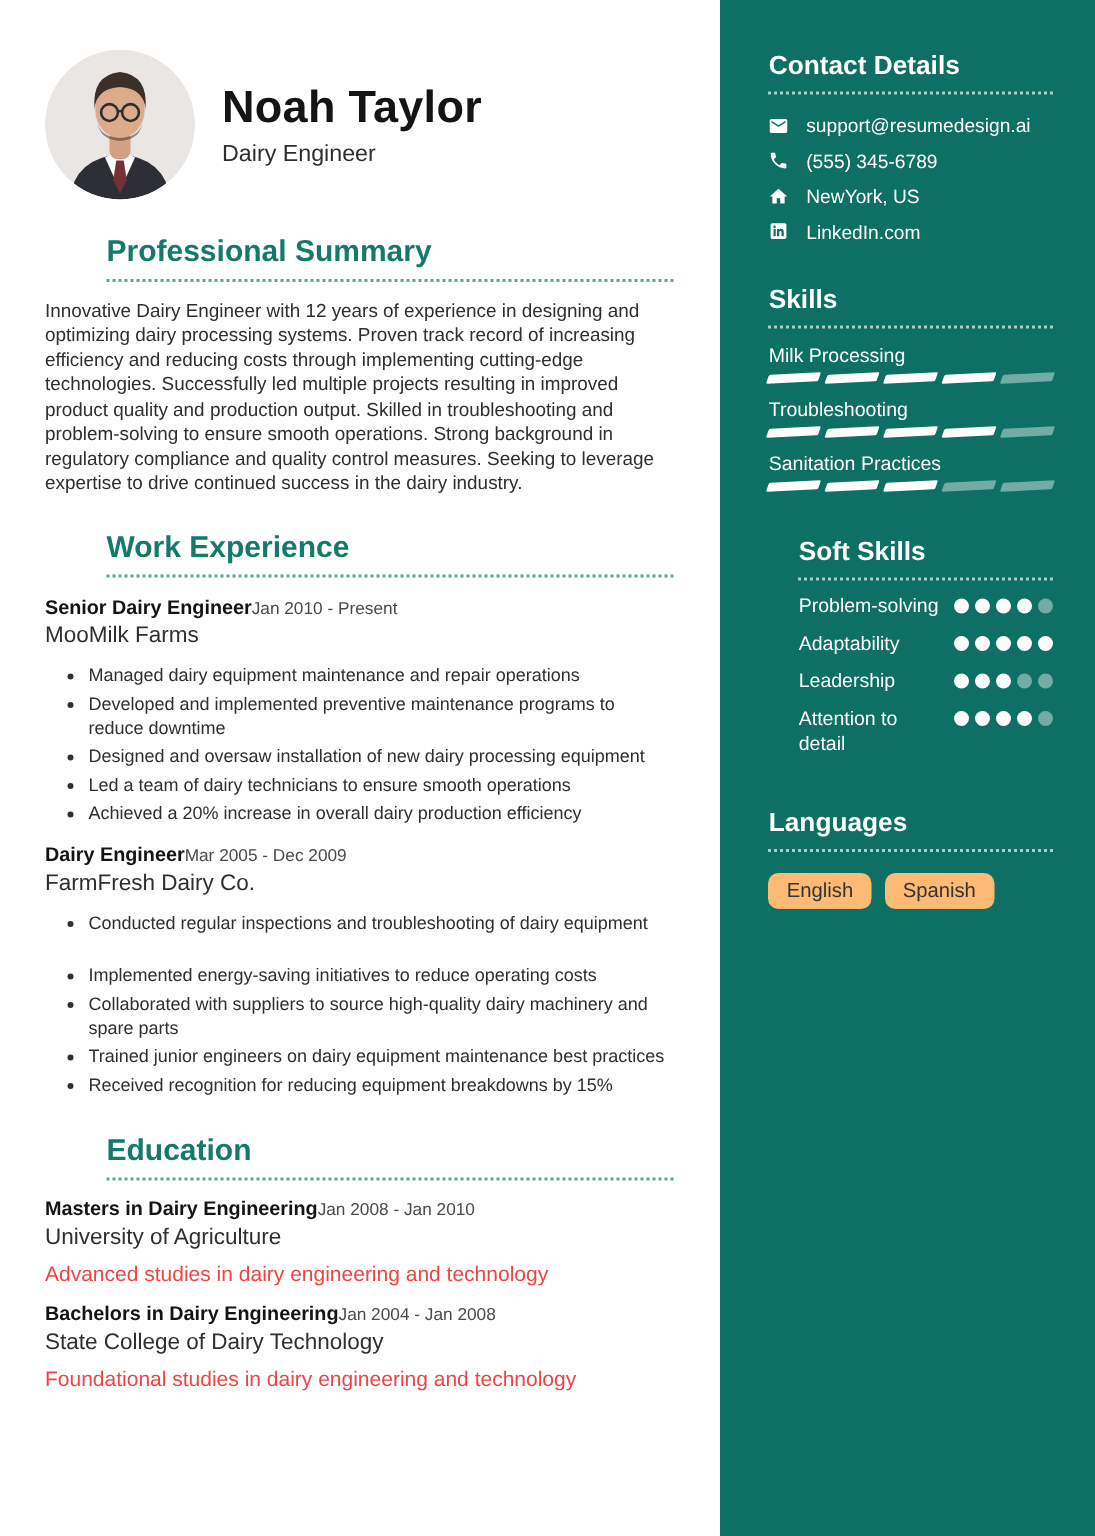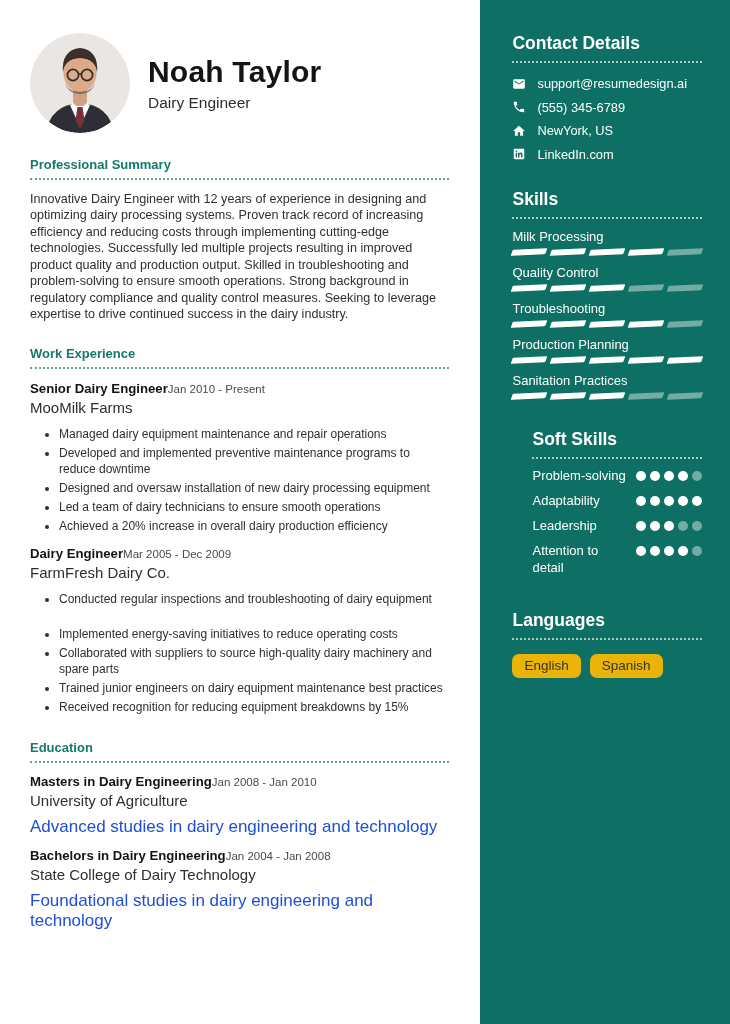--- a/index.html
+++ b/index.html
@@ -12,39 +12,39 @@
   
   .main { width:486px; padding:33px 31px 20px 30px; }
   .header { display:flex; align-items:center; gap:18px; }
   .avatar {
     width:100px; height:100px; border-radius:50%; overflow:hidden; flex:0 0 100px;
   }
   .identity h1 { font-size:30px; font-weight:bold; color:#141414; letter-spacing:0.2px; }
   .identity .subtitle { font-size:15.5px; color:#2e2e2e; margin-top:5px; }
 
   .section-heading {
-    font-size:13px; font-weight:bold; color:#15796b;
-    padding-bottom:6px; border-bottom:2px dotted #57a898;
+    font-size:20px; font-weight:bold; color:#15796b;
+    padding-bottom:6px; border-bottom:2px dotted #57a898;margin-left:41px;
   }
   .summary-section { margin-top:24px; }
   .summary-text {
     margin-top:11px; font-size:12.6px; line-height:1.31; color:#2f2f2f;
   }
   .work-section { margin-top:23px; }
   .job { margin-top:12px; }
   .job-head, .edu-head { display:flex; justify-content:flex-start; align-items:baseline; }
   .job-title, .edu-degree { font-size:13.2px; font-weight:bold; color:#141414; }
   .job-dates, .edu-dates { font-size:11.5px; color:#4a4a4a; }
   .job-company, .edu-school { font-size:15px; color:#2f2f2f; margin-top:3px; }
   .job ul { margin:11px 0 6px; padding-left:29px; }
   .job li { font-size:12px; color:#2f2f2f; line-height:1.3; margin-bottom:3.5px; }
   .job li.gap-after { margin-bottom:19px; }
   .edu-section { margin-top:24px; }
   .edu-item { margin-top:11px; }
-  .edu-desc { font-size:17px; color:#1d4ed8; margin-top:8px; }
+  .edu-desc { font-size:14px; color:#ef4444; margin-top:8px; }
 
   
   .sidebar {
     width:252px; background:#0e7064; color:#ffffff;
     padding:33px 28px 20px 32px;
   }
   .side-heading {
     font-size:17.5px; font-weight:bold; color:#ffffff;
     padding-bottom:7px; border-bottom:2px dotted rgba(255,255,255,0.65);
   }
@@ -67,21 +67,21 @@
   .soft-section { margin-top:30px;margin-left:20px; }
   .soft-row { display:flex; justify-content:space-between; margin-top:9px; }
   .soft-label { font-size:13px; max-width:100px; line-height:1.25; }
   .dots { display:flex; gap:4px; align-items:center; height:16px; }
   .dots .dot { width:10px; height:10px; border-radius:50%; background:rgba(255,255,255,0.42); }
   .dots .dot.fill { background:#ffffff; }
 
   .lang-section { margin-top:34px; }
   .pills { display:flex; gap:9px; margin-top:14px; }
   .pill {
-    background:#eab308; color:#333333; font-size:13.5px;
+    background:#fdba74; color:#333333; font-size:13.5px;
     padding:4px 12px 5px; border-radius:7px;
   }
 </style>
 </head>
 <body>
 
 <div class="page">
 
   <div class="main">
 
@@ -222,47 +222,27 @@
         <div class="skill-label">Milk Processing</div>
         <div class="meter">
             <span class="seg fill"></span>
             <span class="seg fill"></span>
             <span class="seg fill"></span>
             <span class="seg fill"></span>
             <span class="seg"></span>
           </div>
       </div>
       <div class="skill">
-        <div class="skill-label">Quality Control</div>
-        <div class="meter">
-            <span class="seg fill"></span>
-            <span class="seg fill"></span>
-            <span class="seg fill"></span>
-            <span class="seg"></span>
-            <span class="seg"></span>
-          </div>
-      </div>
-      <div class="skill">
         <div class="skill-label">Troubleshooting</div>
         <div class="meter">
             <span class="seg fill"></span>
             <span class="seg fill"></span>
             <span class="seg fill"></span>
             <span class="seg fill"></span>
             <span class="seg"></span>
-          </div>
-      </div>
-      <div class="skill">
-        <div class="skill-label">Production Planning</div>
-        <div class="meter">
-            <span class="seg fill"></span>
-            <span class="seg fill"></span>
-            <span class="seg fill"></span>
-            <span class="seg fill"></span>
-            <span class="seg fill"></span>
           </div>
       </div>
       <div class="skill">
         <div class="skill-label">Sanitation Practices</div>
         <div class="meter">
             <span class="seg fill"></span>
             <span class="seg fill"></span>
             <span class="seg fill"></span>
             <span class="seg"></span>
             <span class="seg"></span>

